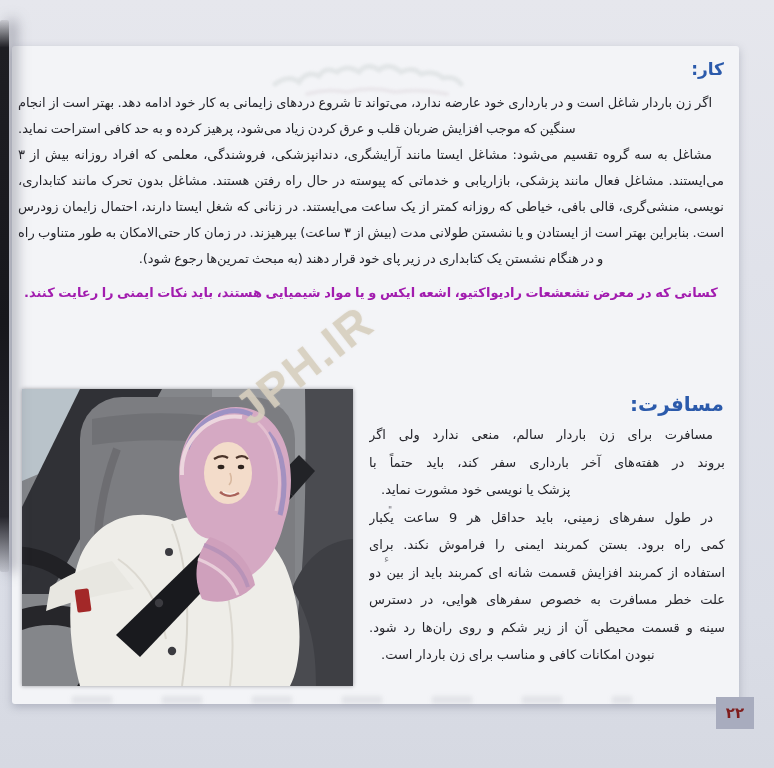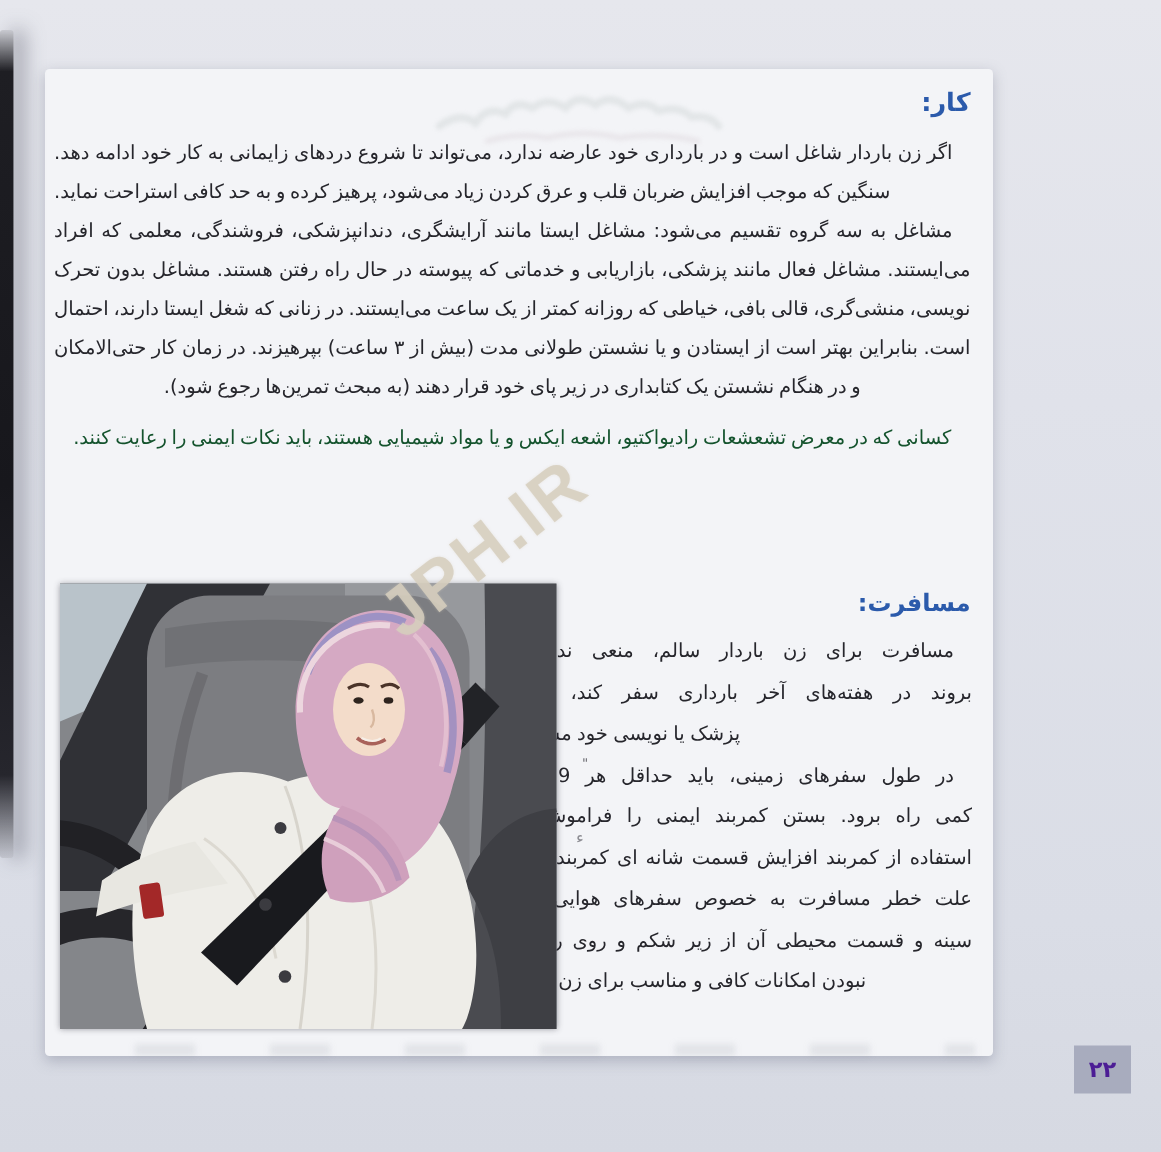--- a/index.html
+++ b/index.html
@@ -3,56 +3,56 @@
 <meta charset="utf-8">
 <style>
   html,body{margin:0;padding:0;}
   body{
     width:774px;height:768px;position:relative;overflow:hidden;
     background:linear-gradient(180deg,#e6e7ed 0%,#e0e2ea 35%,#dadde6 80%,#d6d9e2 100%);
     font-family:"DejaVu Sans",sans-serif;
   }
   
   .page{
-    position:absolute;left:30px;top:46px;width:632px;height:658px;
+    position:absolute;left:12px;top:46px;width:727px;height:658px;
     background:#f3f4f7;border-radius:3px;
     box-shadow:0 3px 9px rgba(108,113,133,.38);
   }
   
   .spine{
     position:absolute;left:0;top:20px;width:9px;height:552px;z-index:7;
     background:linear-gradient(180deg,rgba(40,40,48,.15) 0%,#1e1e23 5%,#17171c 55%,#26262d 90%,rgba(50,50,60,.15) 100%);
     box-shadow:7px 0 13px rgba(92,95,110,.55);
     filter:blur(.5px);border-radius:2px;
   }
   
   .ghost{position:absolute;left:255px;top:12px;width:240px;height:42px;opacity:.55;filter:blur(1.4px);z-index:1;}
 
   .sec-title{
     position:absolute;right:15px;color:#2b5aab;font-weight:bold;
     font-size:17px;direction:rtl;z-index:2;
   }
   .work-title{top:13px;}
-  .travel-title{top:346px;font-size:16px;}
+  .travel-title{top:346px;font-size:20px;}
 
   .work-lines{position:absolute;top:44px;right:15px;left:6px;direction:rtl;z-index:2;}
   .travel-lines{position:absolute;top:375px;right:14px;width:356px;direction:rtl;z-index:2;}
 
   .line{
     height:26px;line-height:26px;overflow:hidden;
     font-size:13px;color:#26262c;
     text-align:justify;text-align-last:justify;
     word-spacing:-1px;letter-spacing:-.2px;
   }
   .tline{height:27.5px;line-height:27.5px;font-size:13px;word-spacing:-.5px;}
   .indent{padding-right:12px;}
   .flush-left{text-align:right;text-align-last:left;}
   .flush-left.pad{padding-left:12px;}
   .center-line{text-align:center;text-align-last:center;}
-  .bold-line{font-weight:normal;color:#14532d;margin-top:8px;}
+  .bold-line{font-weight:bold;color:#a21caf;margin-top:8px;}
 
   
   .photo{
     position:absolute;left:10px;top:343px;width:331px;height:297px;z-index:3;
     box-shadow:0 0 4px rgba(45,45,58,.45);background:#84868a;
   }
   .photo svg{display:block;}
 
   
   .watermark{
@@ -60,21 +60,21 @@
     font-family:"Liberation Sans",sans-serif;
     font-size:46px;font-weight:bold;letter-spacing:2px;
     color:rgba(214,206,189,.85);
     transform:rotate(-38deg);transform-origin:center;
     text-shadow:0 0 2px rgba(220,212,196,.4);
   }
 
   
   .pagenum{
     position:absolute;left:716px;top:697px;width:38px;height:32px;z-index:8;
-    background:#a8acbe;color:#4c1d95;font-weight:bold;font-size:15px;
+    background:#a8acbe;color:#7f1d1d;font-weight:bold;font-size:15px;
     display:flex;align-items:center;justify-content:center;
   }
 
   .artifact{position:absolute;direction:rtl;color:#4a4a52;z-index:4;}
   .artifact.quote{left:388px;top:505px;font-size:9px;opacity:.8;}
   .artifact.hamza{left:384px;top:552px;font-size:11px;opacity:.6;}
   
   .smudge{position:absolute;left:60px;top:650px;width:560px;height:8px;z-index:2;
     background:repeating-linear-gradient(90deg,rgba(150,155,165,.18) 0 40px,rgba(150,155,165,0) 40px 90px);
     filter:blur(2px);}

